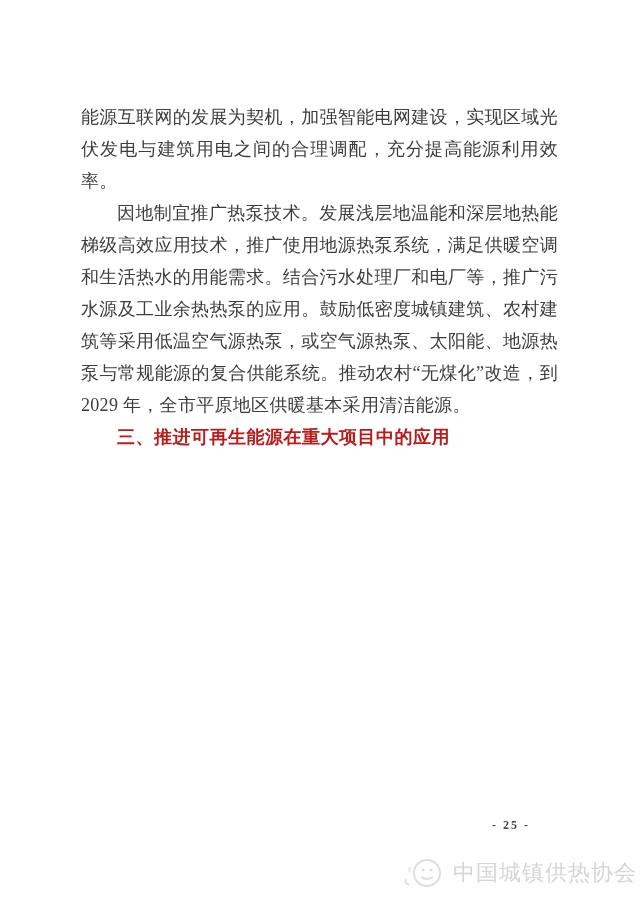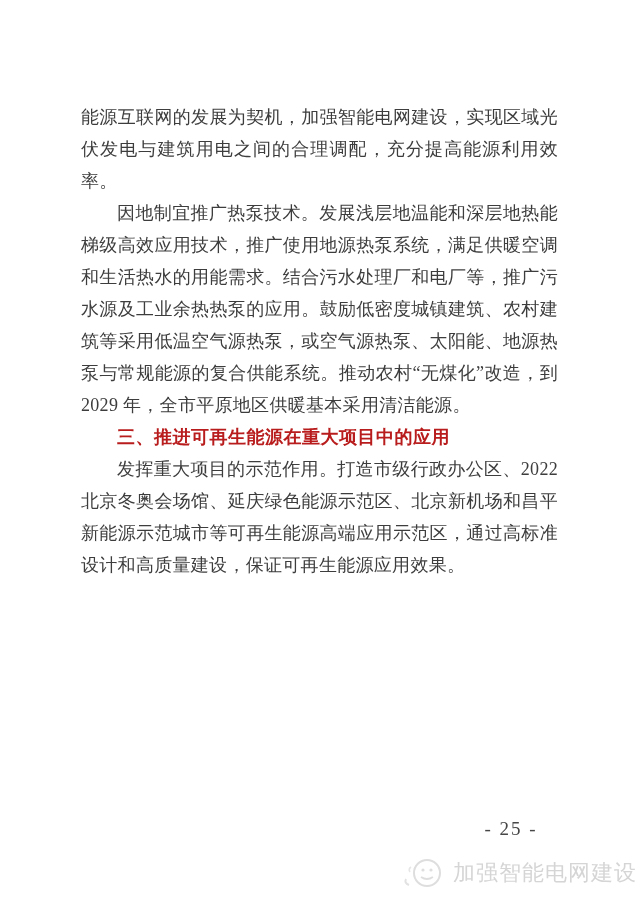--- a/index.html
+++ b/index.html
@@ -41,24 +41,25 @@
     color: #b91c1c;
     text-align: left;
     letter-spacing: 0.5px;
   }
   .page-number {
     position: absolute;
     left: 480px;
     top: 818px;
     width: 62px;
     text-align: center;
-    font-size: 19px;
+    font-size: 12px;
     color: #474747;
     letter-spacing: 2px;
     font-family: "Liberation Serif", serif;
+    font-weight: bold;
   }
   .watermark {
     position: absolute;
     left: 402px;
     top: 855px;
     display: flex;
     align-items: center;
     gap: 9px;
   }
   .watermark-logo {
@@ -76,32 +77,31 @@
 </style>
 </head>
 <body>
 
 <div class="page">
 
   <div class="content">
     <p>能源互联网的发展为契机，加强智能电网建设，实现区域光伏发电与建筑用电之间的合理调配，充分提高能源利用效率。</p>
     <p class="indent">因地制宜推广热泵技术。发展浅层地温能和深层地热能梯级高效应用技术，推广使用地源热泵系统，满足供暖空调和生活热水的用能需求。结合污水处理厂和电厂等，推广污水源及工业余热热泵的应用。鼓励低密度城镇建筑、农村建筑等采用低温空气源热泵，或空气源热泵、太阳能、地源热泵与常规能源的复合供能系统。推动农村“无煤化”改造，到 2029 年，全市平原地区供暖基本采用清洁能源。</p>
     <p class="heading">三、推进可再生能源在重大项目中的应用</p>
-    <p class="indent">发挥重大项目的示范作用。打造市级行政办公区、2022 北京冬奥会场馆、延庆绿色能源示范区、北京新机场和昌平新能源示范城市等可再生能源高端应用示范区，通过高标准设计和高质量建设，保证可再生能源应用效果。</p>
   </div>
 
   <div class="page-number">- 25 -</div>
 
   <div class="watermark">
     <span class="watermark-logo">
       <svg width="42" height="36" viewBox="0 0 42 36" aria-hidden="true">
         <circle cx="25" cy="18" r="13" fill="none" stroke="#dedede" stroke-width="2"></circle>
         <circle cx="21" cy="15" r="1.6" fill="#dedede"></circle>
         <circle cx="29" cy="15" r="1.6" fill="#dedede"></circle>
         <path d="M19 22 Q25 26 31 22" fill="none" stroke="#dedede" stroke-width="1.8"></path>
         <path d="M4 24 Q2 28 7 30" fill="none" stroke="#e2e2e2" stroke-width="2"></path>
         <path d="M9 12 Q6 14 8 17" fill="none" stroke="#e6e6e6" stroke-width="1.6"></path>
       </svg>
     </span>
-    <span class="watermark-text">加强智能电网建设</span>
+    <span class="watermark-text">中国城镇供热协会</span>
   </div>
 
 </div>
 
 </body></html>

